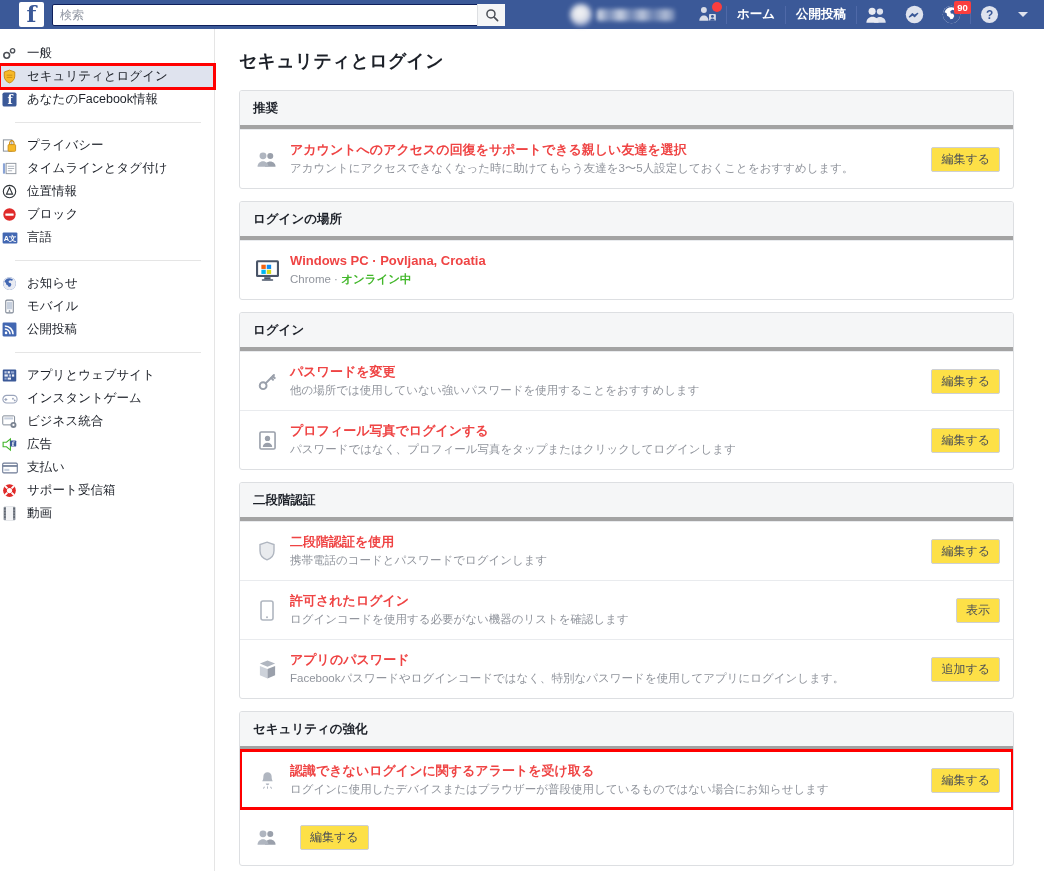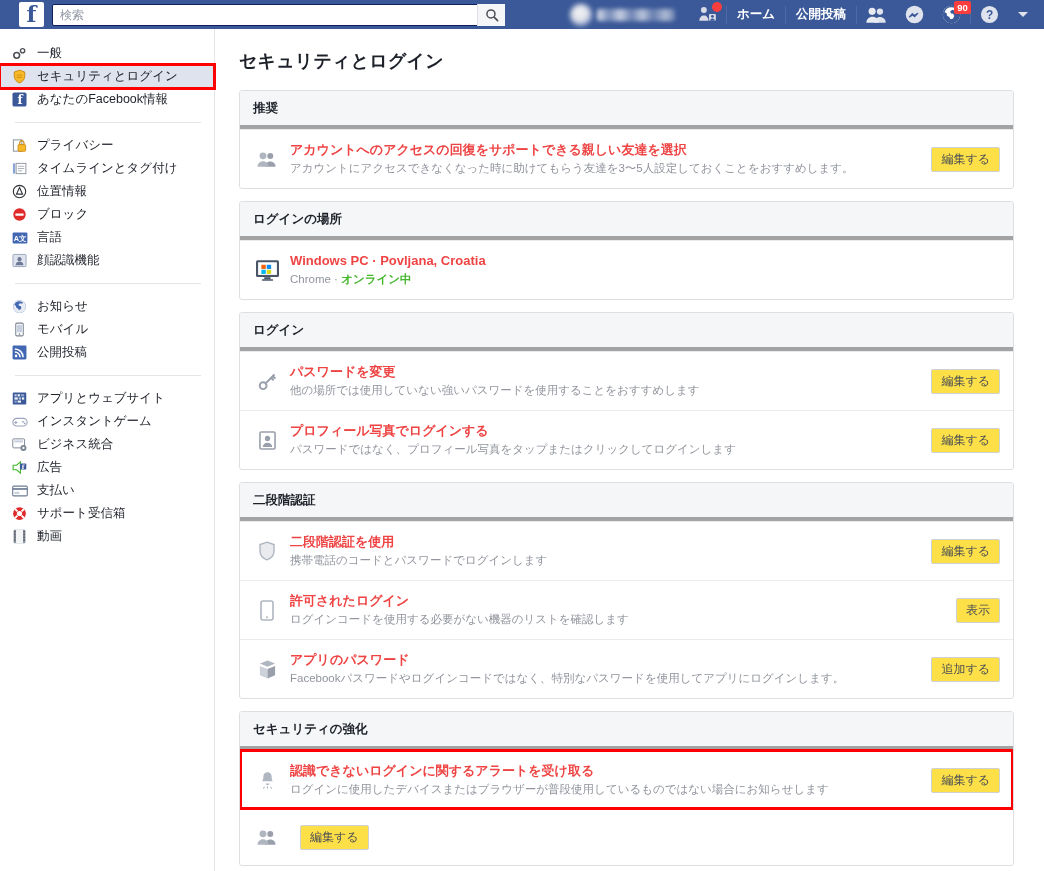--- a/index.html
+++ b/index.html
@@ -157,21 +157,21 @@
     border-right: 1px solid #e5e5e5;
     padding-top: 13px;
     background: #ffffff;
     position: relative;
   }
   .side-item {
     display: flex;
     align-items: center;
     gap: 9px;
     height: 23px;
-    padding-left: 11px;
+    padding-left: 1px;
     cursor: pointer;
     font-size: 12.5px;
     color: #1d2129;
     white-space: nowrap;
   }
   .side-item.selected {
     background: #dfe3ee;
     outline: 3px solid #ff0000;
     outline-offset: -1px;
     position: relative;
@@ -441,30 +441,20 @@
     <div class="side-item">
       <span class="side-icon">
         <svg width="16" height="12" viewBox="0 0 17 13">
           <rect x="0.5" y="0.5" width="16" height="12" rx="1.2" fill="#4267b2"></rect>
           <text x="8.5" y="9.6" font-family="Liberation Sans, sans-serif" font-size="8" font-weight="bold" fill="#ffffff" text-anchor="middle">A文</text>
         </svg>
       </span>
       <span>言語</span>
     </div>
 
-    <div class="side-item">
-      <span class="side-icon">
-        <svg width="15" height="15" viewBox="0 0 16 16">
-          <rect x="1" y="1.5" width="14" height="13" rx="1" fill="#dfe3ee" stroke="#9aa4bb" stroke-width="1"></rect>
-          <circle cx="8" cy="6.6" r="2.2" fill="#6d7a95"></circle>
-          <path d="M3.8 13c0-2.4 1.9-4 4.2-4s4.2 1.6 4.2 4z" fill="#6d7a95"></path>
-        </svg>
-      </span>
-      <span>顔認識機能</span>
-    </div>
 
     <div class="side-sep"></div>
 
     <div class="side-item">
       <span class="side-icon">
         <svg width="15" height="15" viewBox="0 0 16 16">
           <circle cx="8" cy="8" r="6.8" fill="#4267b2"></circle>
           <path d="M8 1.2a6.8 6.8 0 1 0 0 13.6A6.8 6.8 0 0 0 8 1.2zm0 1.3a5.5 5.5 0 0 1 3.9 1.6l-1.4.9-1.9-.6-1.6 1.1.4 1.8 1.8.2.8 1.8-1 2-1.8.4-.9-1.7-1.8-.9-.3-2-1.6-.7A5.5 5.5 0 0 1 8 2.5z" fill="#e9ebf2"></path>
         </svg>
       </span>

